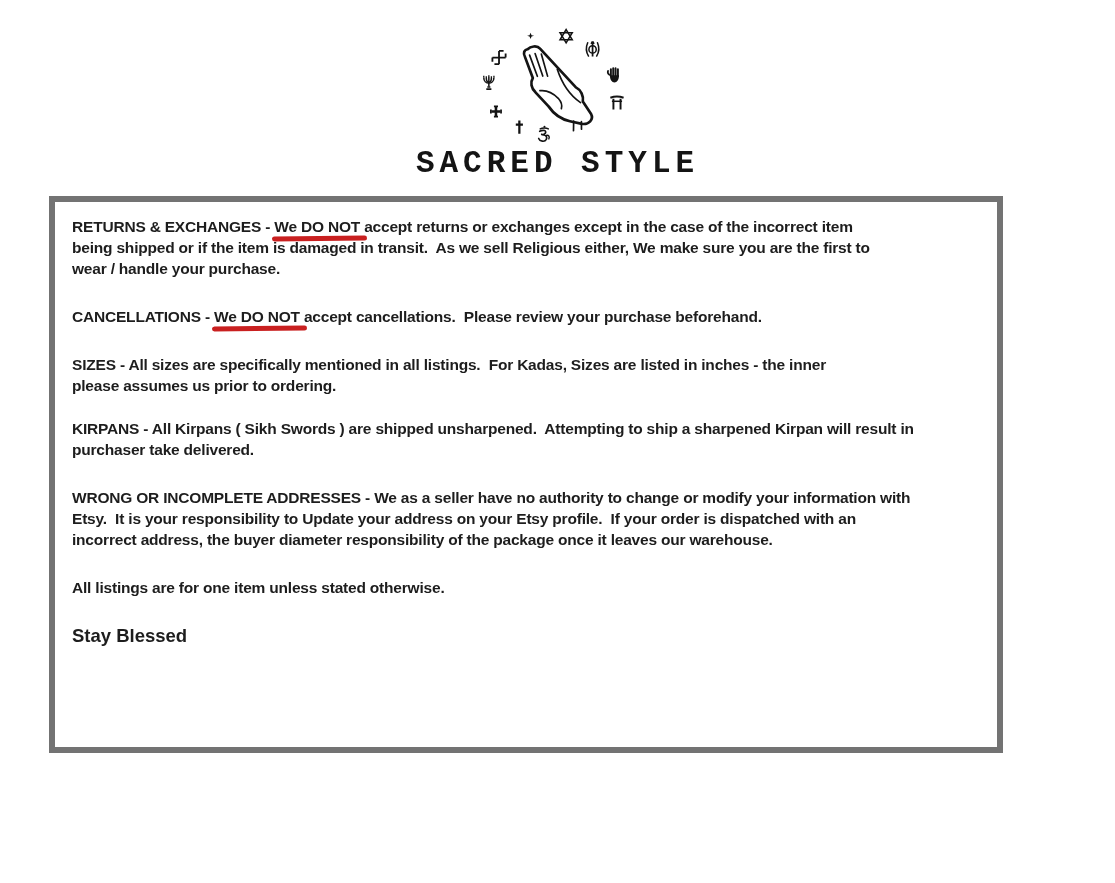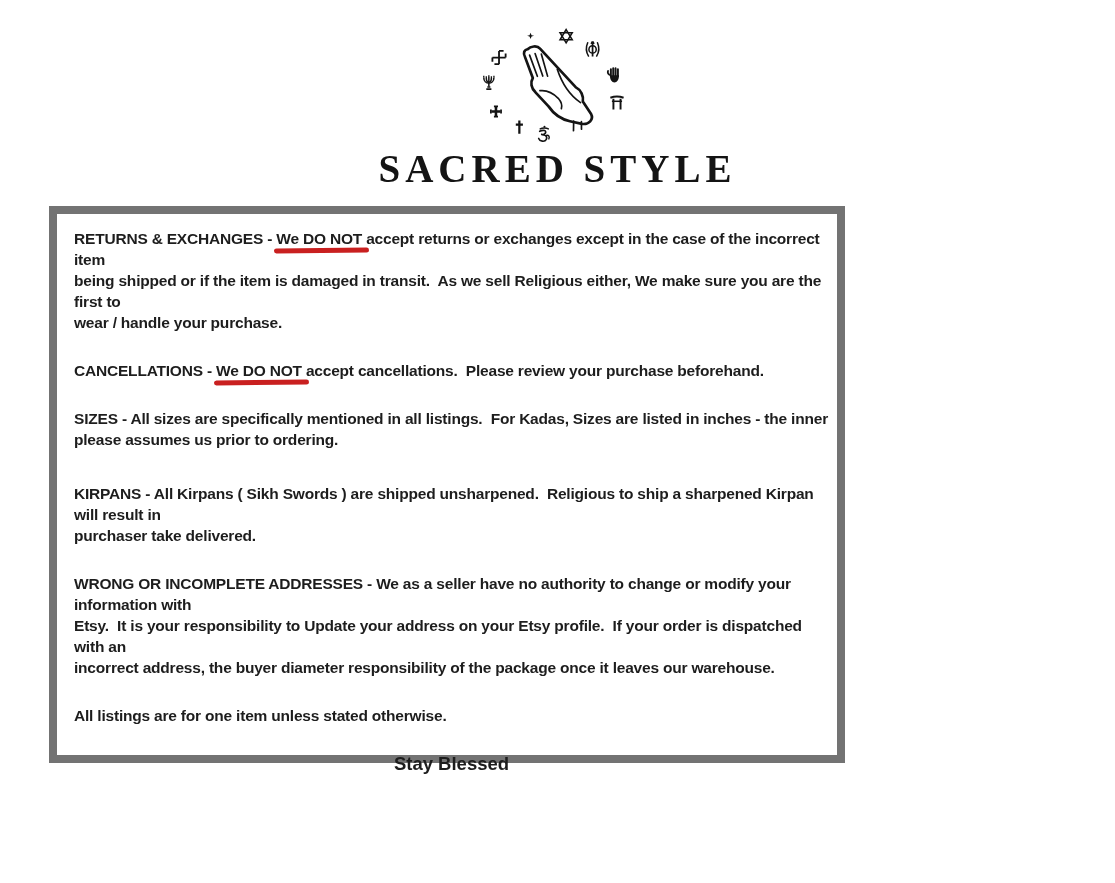--- a/index.html
+++ b/index.html
@@ -3,46 +3,46 @@
 <meta charset="utf-8">
 <style>
   html, body { margin:0; padding:0; }
   body {
     width:1115px; height:883px; background:#ffffff; overflow:hidden;
     font-family:"Liberation Sans", sans-serif;
   }
   .logo-wrap { padding-top:24px; text-align:center; }
   .logo-art { display:block; margin:0 auto; }
   .brand {
-    font-family:Liberation Serif, serif;
-    font-size:39px; font-weight:600; letter-spacing:5px;
+    font-family:Liberation Mono, monospace;
+    font-size:31px; font-weight:600; letter-spacing:5px;
     color:#141414; margin-top:2px; white-space:nowrap;
   }
   .policy-box {
     box-sizing:border-box;
     margin:15px 0 0 49px;
-    width:796px; height:557px;
-    border:8px solid #737373;
+    width:954px; height:557px;
+    border:6px solid #737373;
     background:#ffffff;
     padding:14px 8px 0 17px;
   }
   .para {
     margin:0 0 27px 0;
     font-size:15.5px; line-height:21px; font-weight:bold;
     color:#1d1d1d; letter-spacing:-0.2px;
   }
-  .para-sizes { margin-bottom:33px; }
+  .para-sizes { margin-bottom:22px; }
   .line { display:block; white-space:pre-wrap; }
   .redline { position:relative; }
   .redline::after {
     content:""; position:absolute; left:-2px; right:-3px; bottom:-6px;
     height:5px; background:#c92020; border-radius:2.5px;
     transform:rotate(-0.5deg);
   }
-  .signoff { font-size:18.5px; letter-spacing:0;text-align:center; }
+  .signoff { font-size:18.5px; letter-spacing:0; }
   svg .ink { stroke:#131313; fill:none; }
 </style>
 </head>
 <body>
 
 <div class="logo-wrap">
   <svg class="logo-art" width="178" height="120" viewBox="0 0 170 118">
 
     <g transform="translate(80,64) rotate(-27) scale(1.1) translate(-30,-45)">
       <path fill="#ffffff" stroke="#141414" stroke-width="2.4" stroke-linejoin="round" d="M26 3 C23 2 20.5 4.5 20.8 8 L18.5 28 C14.5 30.5 13 35.5 14.8 40.5 L19.5 57
@@ -126,21 +126,21 @@
     <span class="line"><span>CANCELLATIONS - </span><span class="redline">We DO NOT </span><span>accept cancellations.  Please review your purchase beforehand.</span></span>
   </p>
 
   <p class="para para-sizes">
     <span class="line">SIZES - All sizes are specifically mentioned in all listings.  For Kadas, Sizes are listed in inches - the inner</span>
     <span class="line">please assumes us prior to ordering.</span>
   </p>
 
 
   <p class="para">
-    <span class="line">KIRPANS - All Kirpans ( Sikh Swords ) are shipped unsharpened.  Religious to ship a sharpened Kirpan will result in</span>
+    <span class="line">KIRPANS - All Kirpans ( Sikh Swords ) are shipped unsharpened.  Attempting to ship a sharpened Kirpan will result in</span>
     <span class="line">purchaser take delivered.</span>
   </p>
 
   <p class="para">
     <span class="line">WRONG OR INCOMPLETE ADDRESSES - We as a seller have no authority to change or modify your information with</span>
     <span class="line">Etsy.  It is your responsibility to Update your address on your Etsy profile.  If your order is dispatched with an</span>
     <span class="line">incorrect address, the buyer diameter responsibility of the package once it leaves our warehouse.</span>
   </p>
 
   <p class="para">

